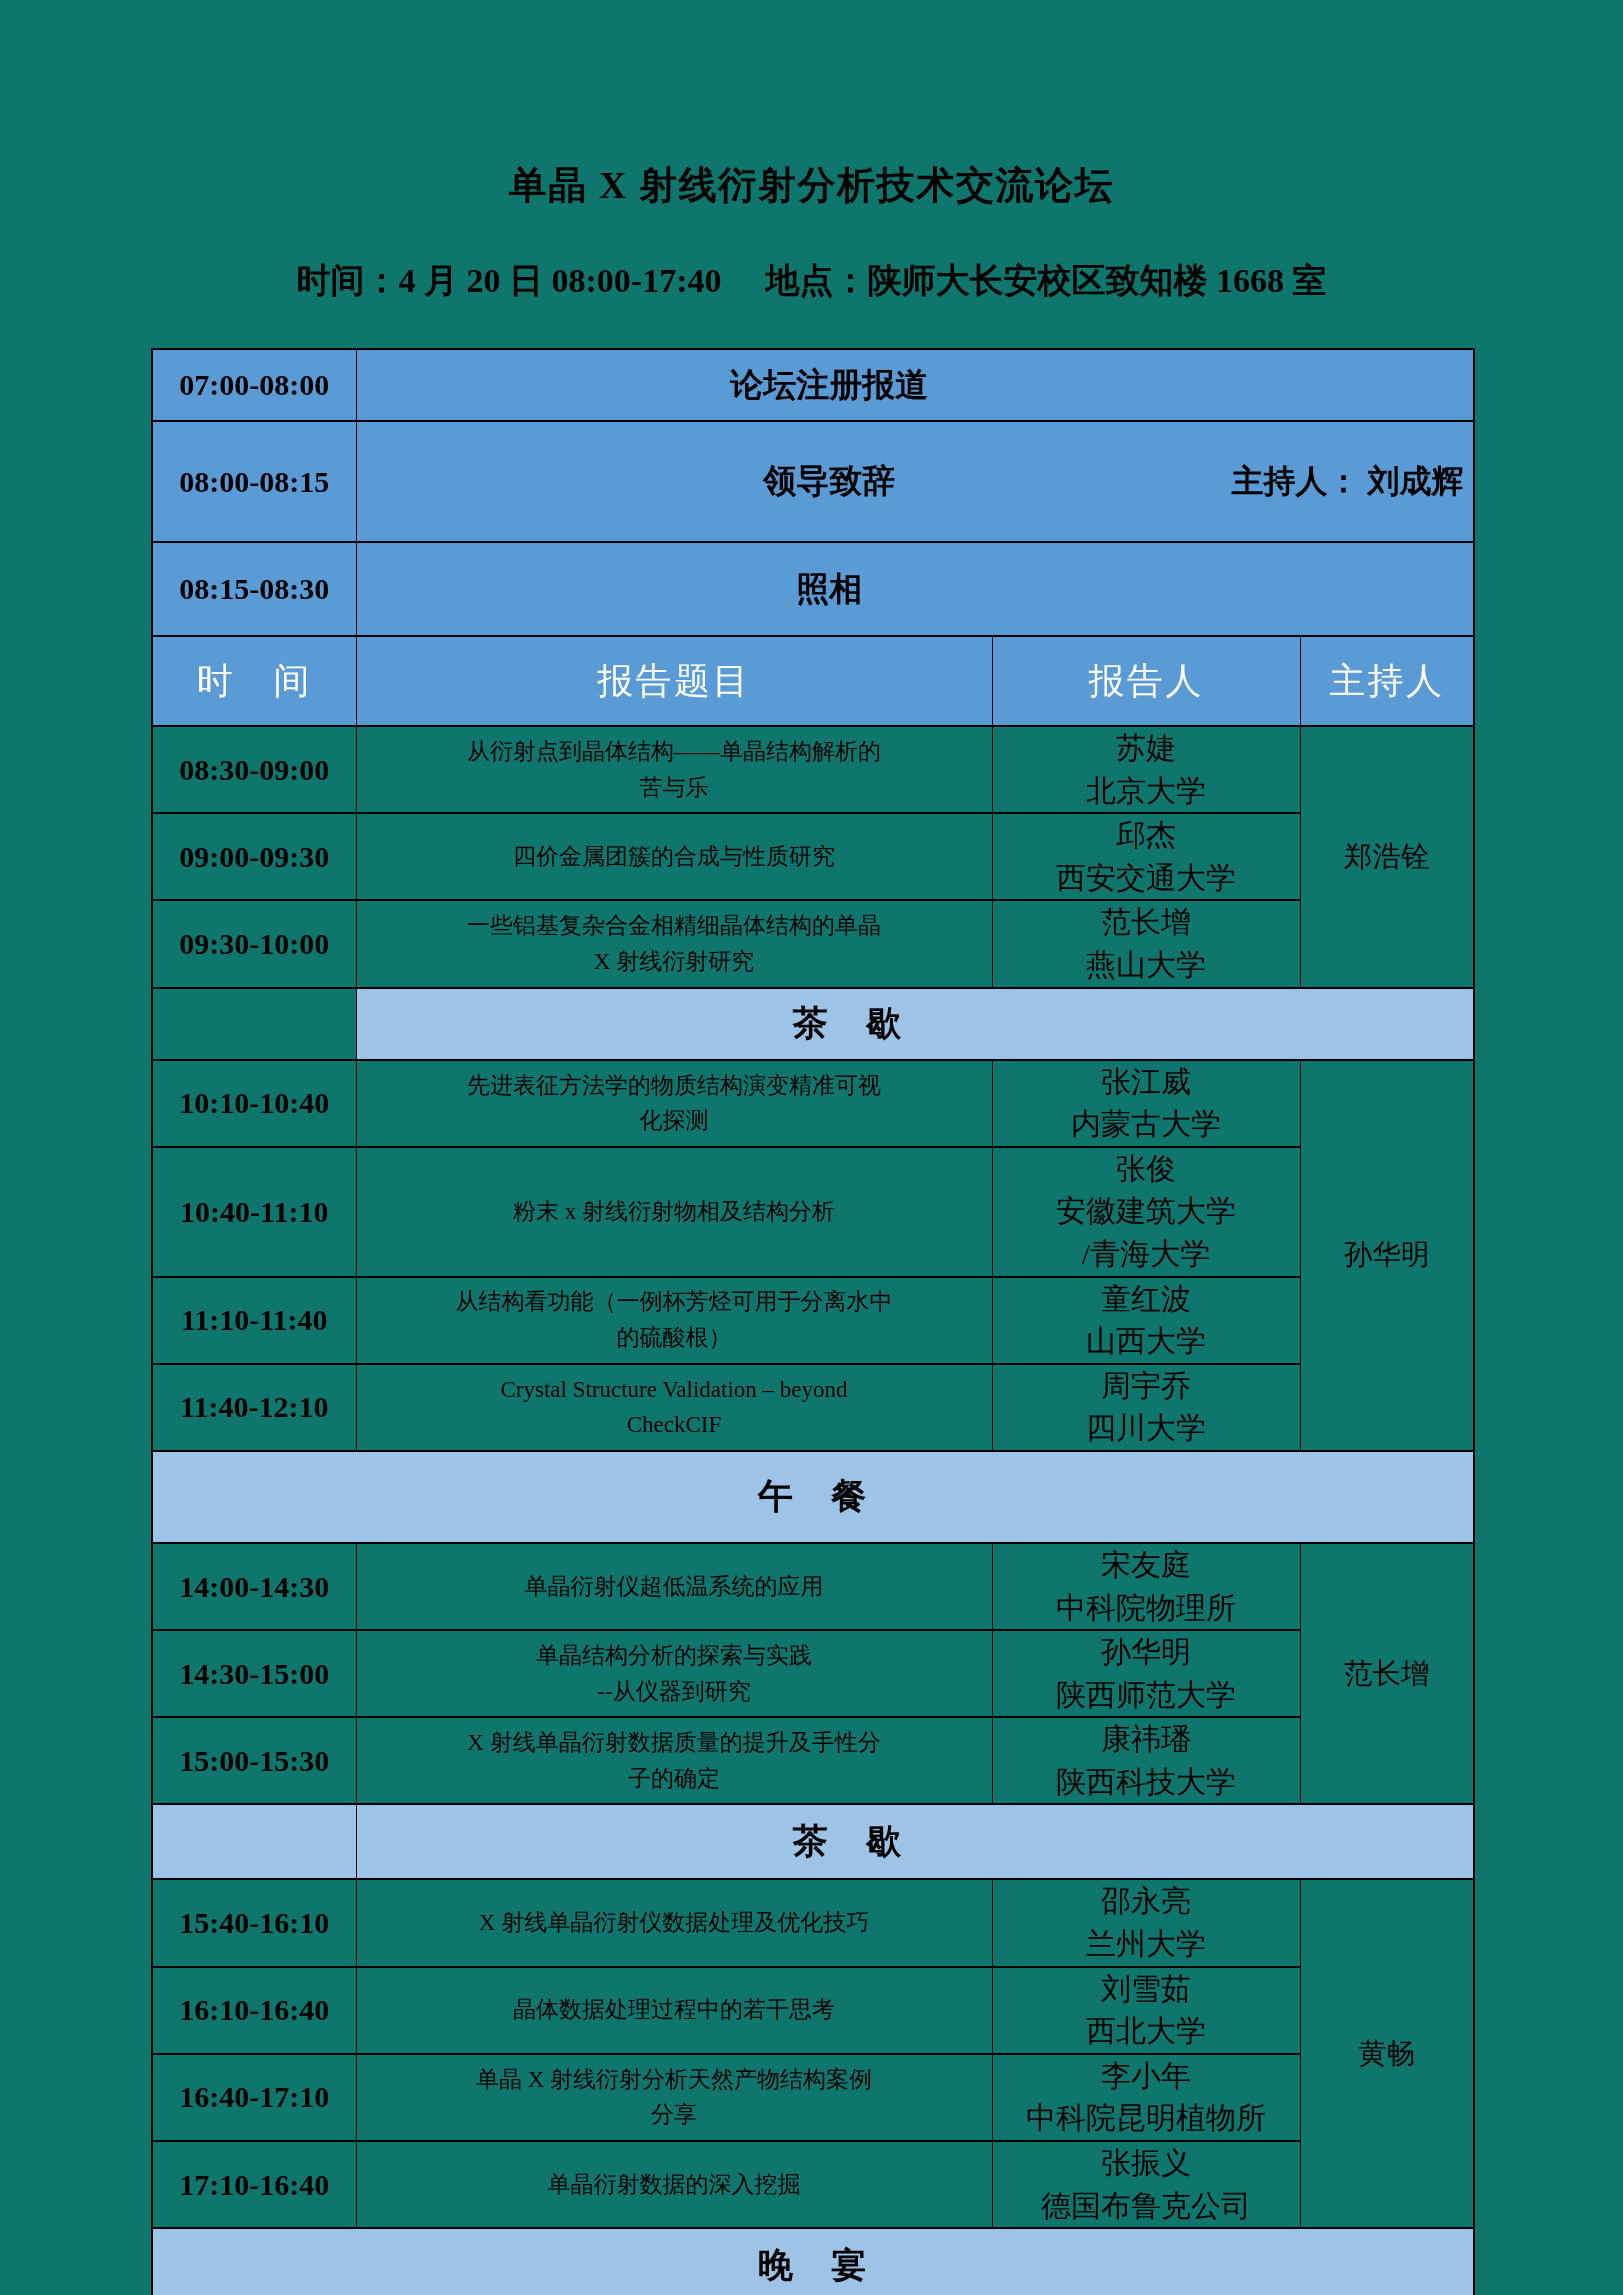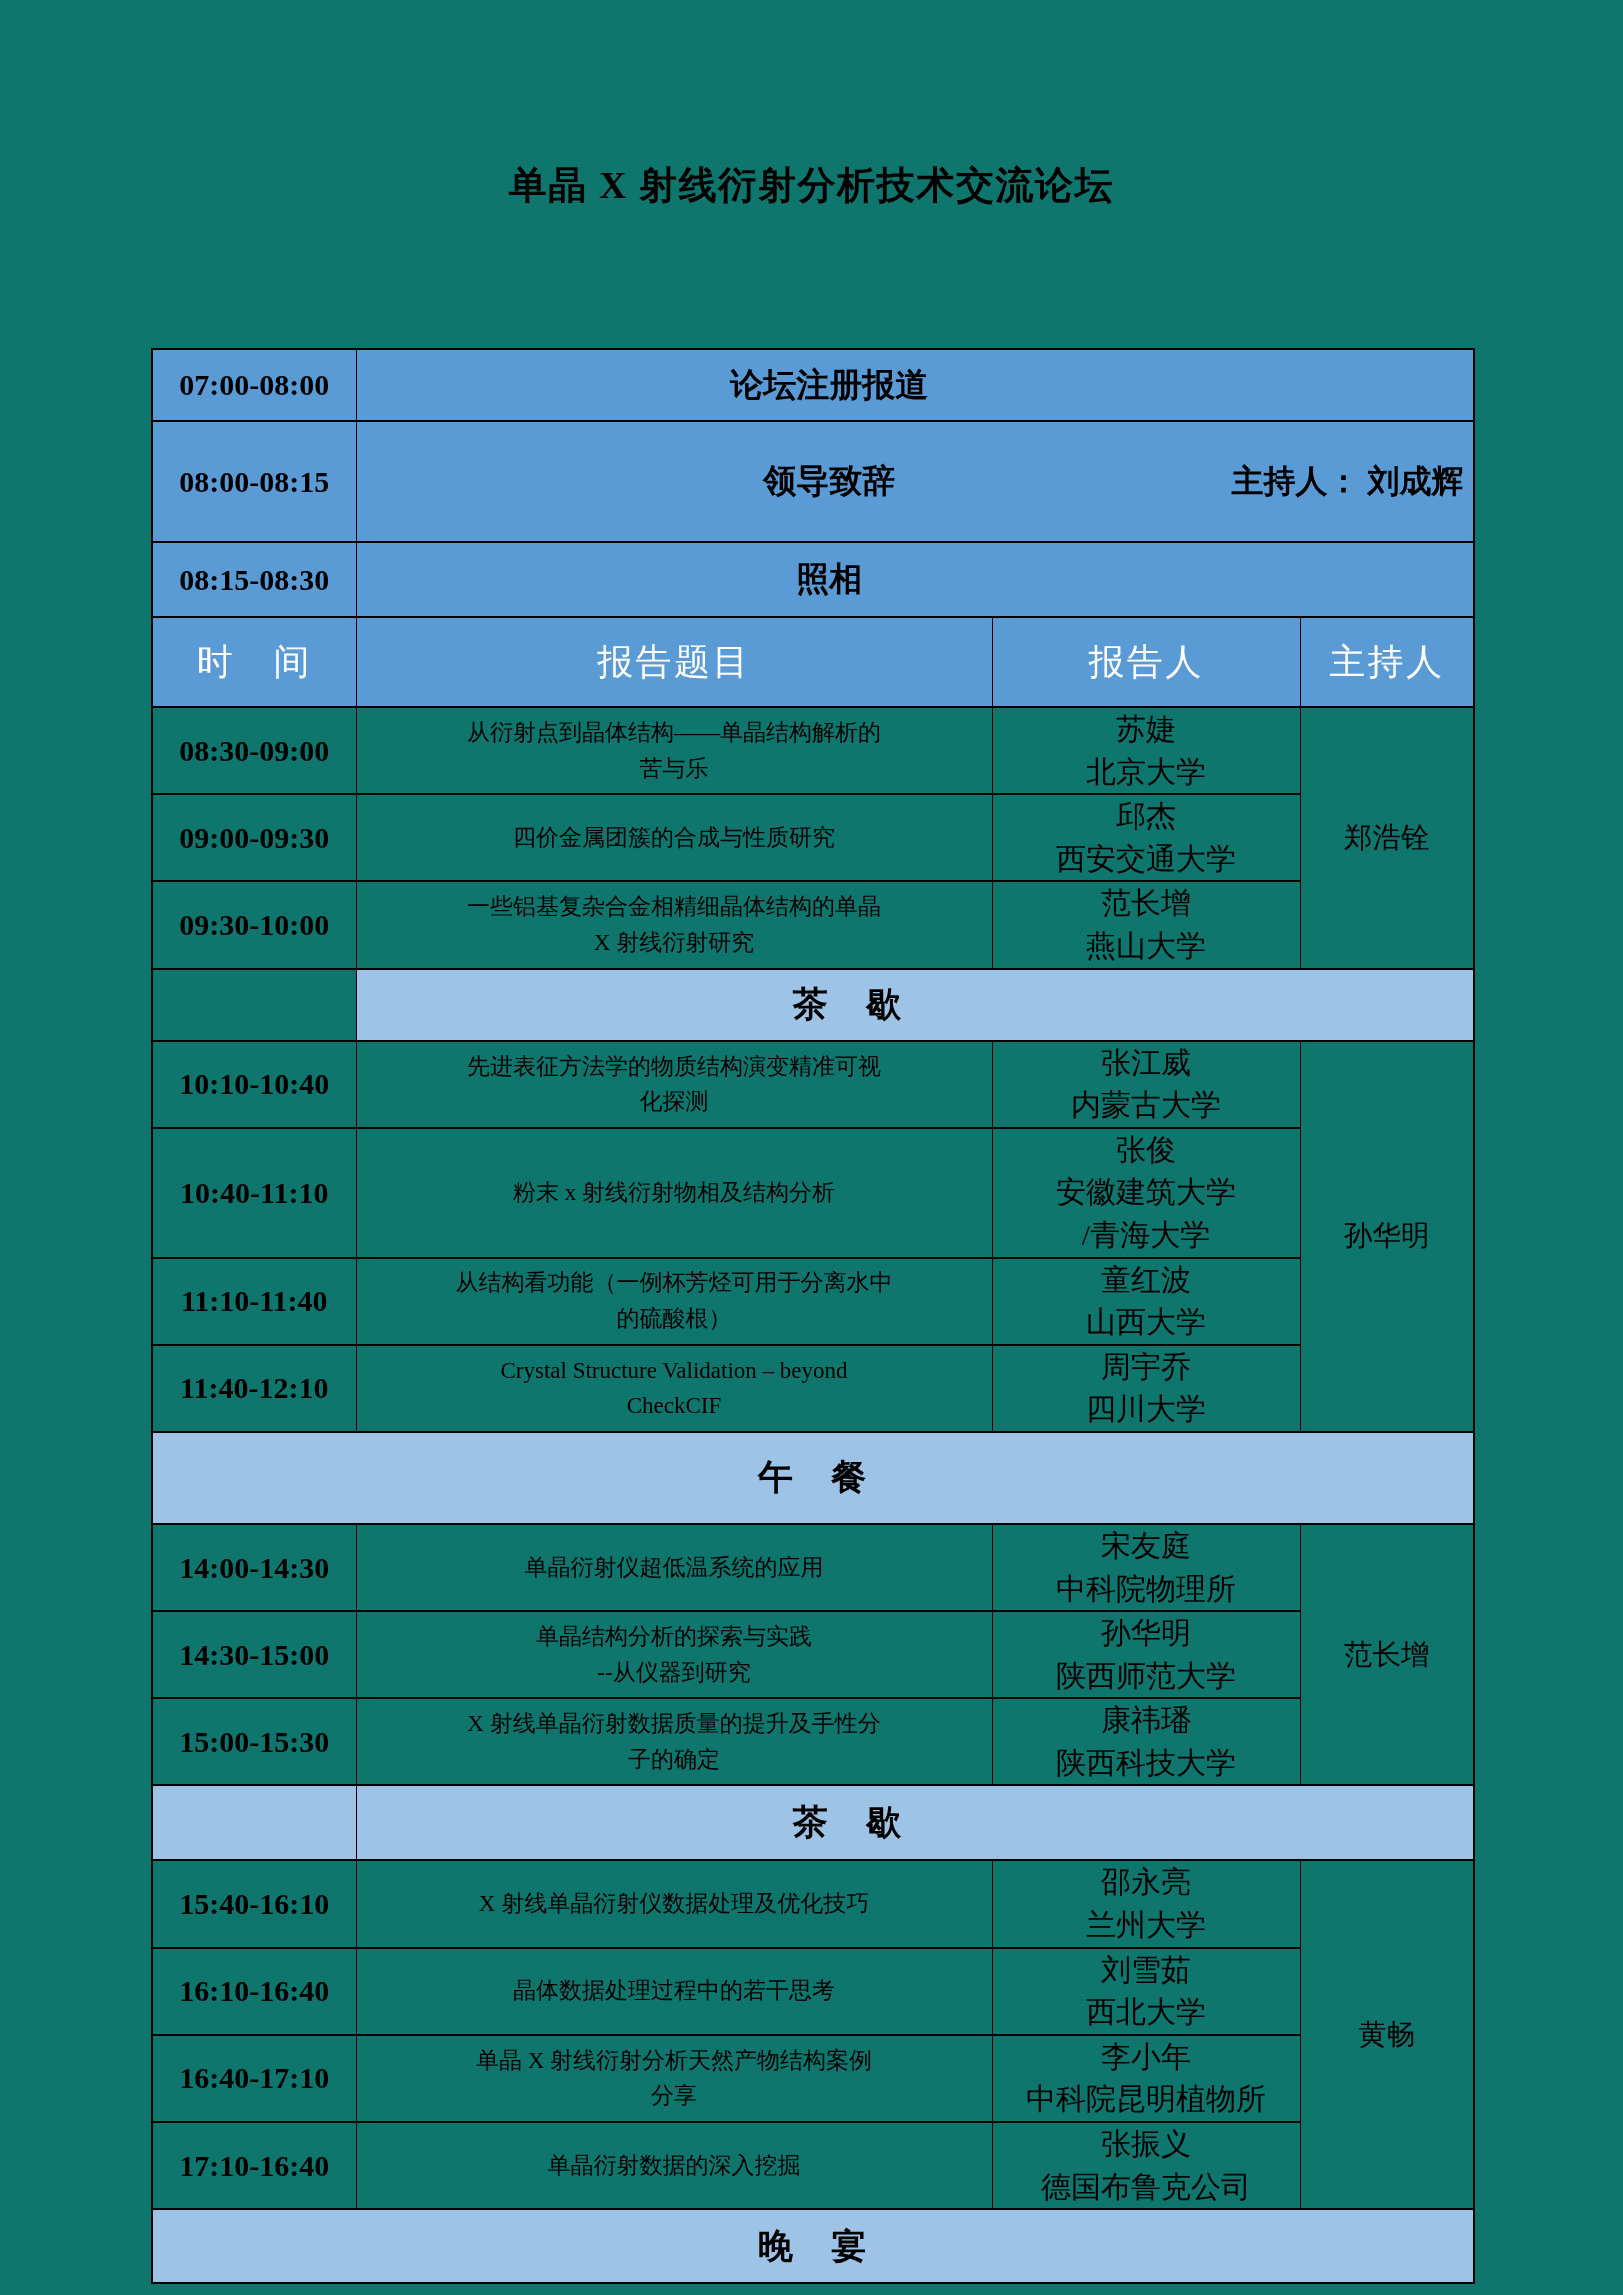--- a/index.html
+++ b/index.html
@@ -54,20 +54,24 @@
     font-weight:bold;font-size:32px;white-space:nowrap;
   }
 </style>
 </head>
 <body>
 
 <div class="page">
 
   <div class="doc-title">单晶 X 射线衍射分析技术交流论坛</div>
 
+  <div class="doc-meta">
+    <span>时间：4 月 20 日 08:00-17:40</span>
+    <span>地点：陕师大长安校区致知楼 1668 室</span>
+  </div>
 
   <table class="sched">
     <colgroup>
       <col style="width:204px">
         <col style="width:636px">
         <col style="width:308px">
         <col style="width:174px">
     </colgroup>
 
     <tbody>
@@ -75,21 +79,21 @@
       <td class="dark time">07:00-08:00</td>
       <td class="dark prelabel" colspan="3"><span class="shift-a">论坛注册报道</span></td>
     </tr>
     <tr style="height:75px">
       <td class="dark time">08:00-08:15</td>
       <td class="dark prelabel rel" colspan="3">
         <span class="shift-a">领导致辞</span>
         <span class="host">主持人： 刘成辉</span>
       </td>
     </tr>
-    <tr style="height:75px">
+    <tr style="height:94px">
       <td class="dark time">08:15-08:30</td>
       <td class="dark prelabel" colspan="3"><span class="shift-a">照相</span></td>
     </tr>
 
     <tr class="hdr dark" style="height:90px">
       <td class="dark">时　间</td>
       <td class="dark">报告题目</td>
       <td class="dark">报告人</td>
       <td class="dark">主持人</td>
     </tr>

